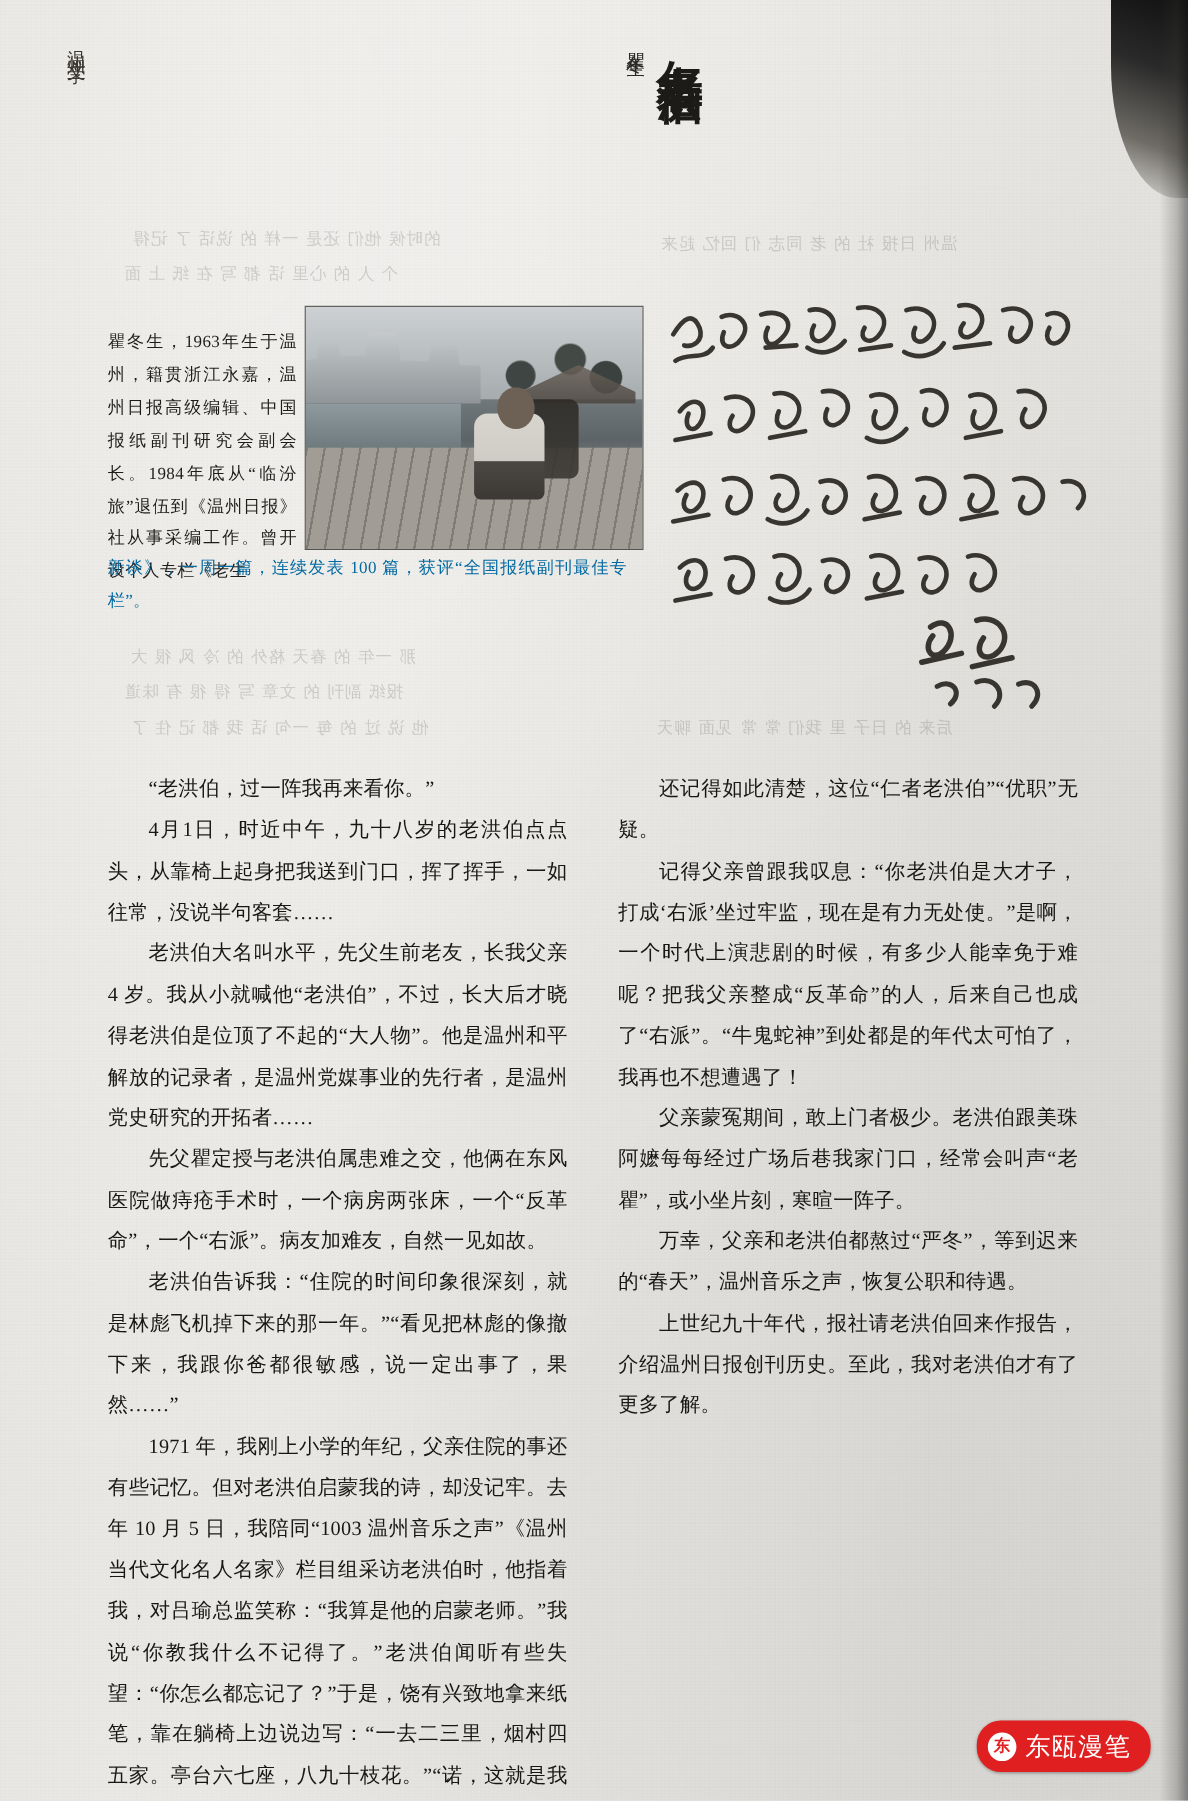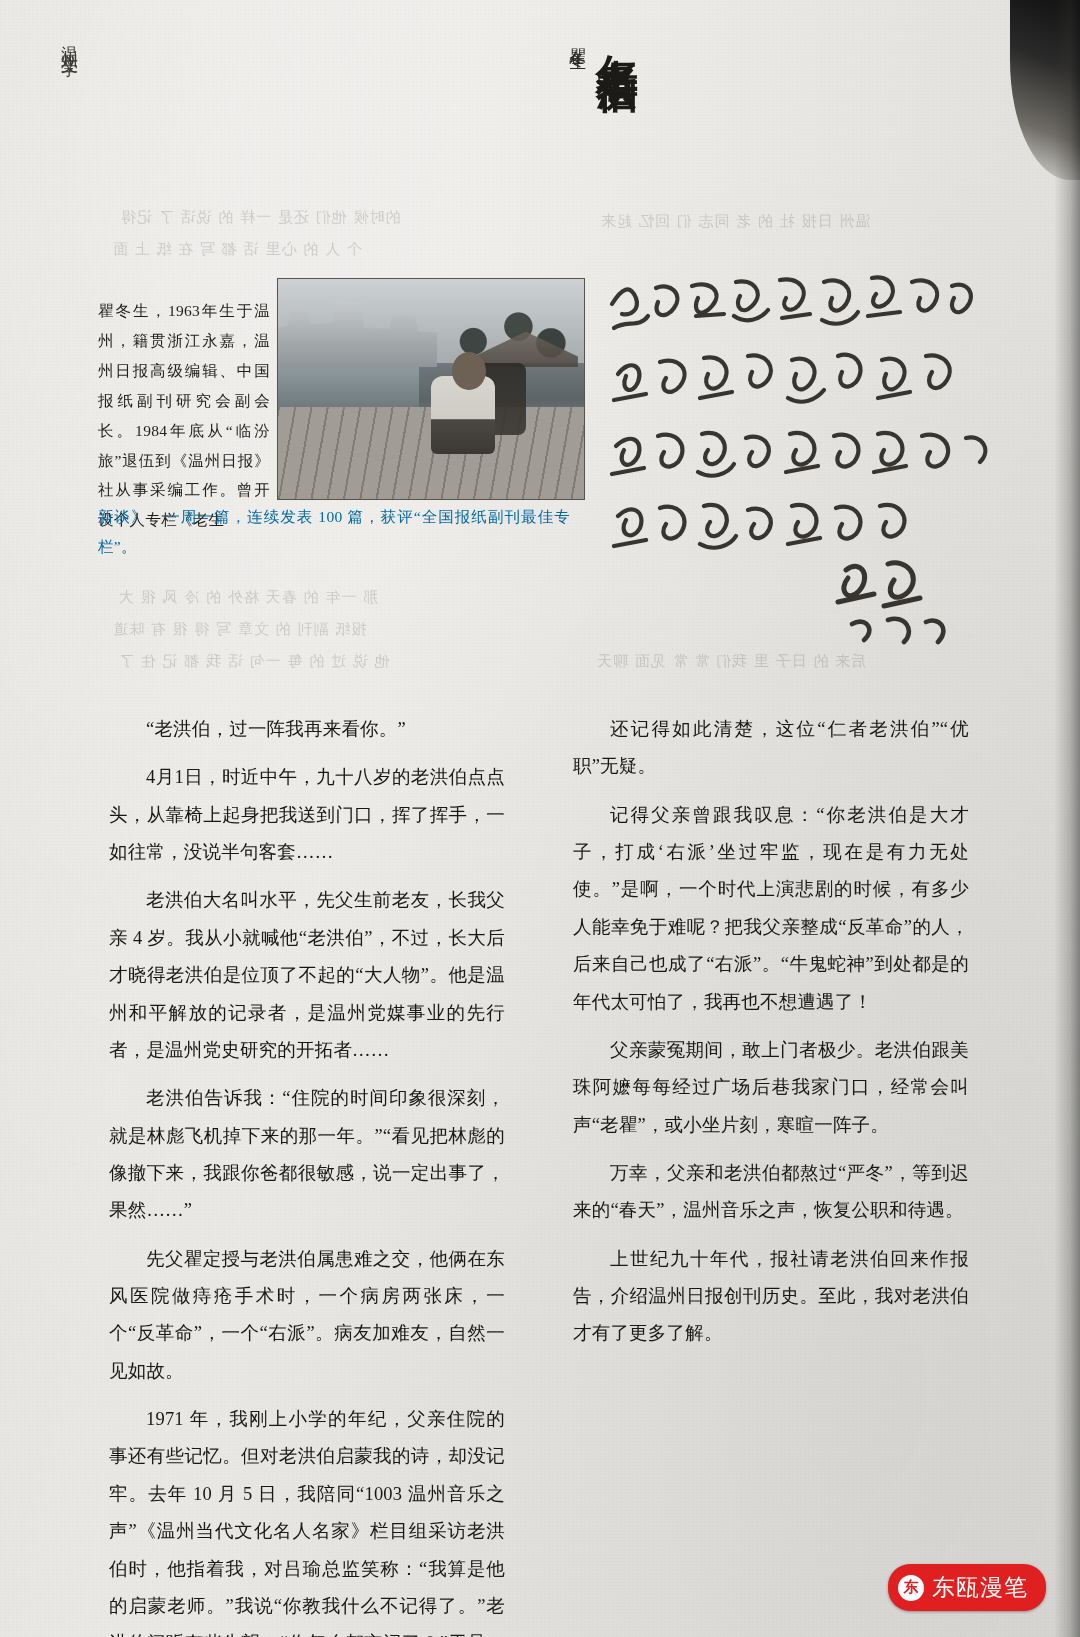--- a/index.html
+++ b/index.html
@@ -168,21 +168,21 @@
     position: absolute;
     width: 418px;
     font-size: 18.5px;
     line-height: 2.02;
     color: #191714;
     text-align: justify;
     letter-spacing: .2px;
   }
   #col-left { left: 98px; top: 700px; }
   #col-right { left: 562px; top: 700px; }
-  .col p { margin: 11px; text-indent: 2em; }
+  .col p { margin: 0; text-indent: 2em; }
 
   
   #watermark {
     position: absolute;
     right: 34px; bottom: 26px;
     display: flex;
     align-items: center;
     gap: 8px;
     background: #e02020;
     color: #fff;
@@ -293,22 +293,22 @@
         <path d="M326 364 C340 358, 350 372, 338 384"></path>
       </g>
     </g>
   </svg>
 </div>
 
 <div class="col" id="col-left">
   <p>“老洪伯，过一阵我再来看你。”</p>
   <p>4月1日，时近中午，九十八岁的老洪伯点点头，从靠椅上起身把我送到门口，挥了挥手，一如往常，没说半句客套……</p>
   <p>老洪伯大名叫水平，先父生前老友，长我父亲 4 岁。我从小就喊他“老洪伯”，不过，长大后才晓得老洪伯是位顶了不起的“大人物”。他是温州和平解放的记录者，是温州党媒事业的先行者，是温州党史研究的开拓者……</p>
+  <p>先父瞿定授与老洪伯属患难之交，他俩在东风医院做痔疮手术时，一个病房两张床，一个“反革命”，一个“右派”。病友加难友，自然一见如故。</p>
   <p>老洪伯告诉我：“住院的时间印象很深刻，就是林彪飞机掉下来的那一年。”“看见把林彪的像撤下来，我跟你爸都很敏感，说一定出事了，果然……”</p>
-  <p>先父瞿定授与老洪伯属患难之交，他俩在东风医院做痔疮手术时，一个病房两张床，一个“反革命”，一个“右派”。病友加难友，自然一见如故。</p>
   <p>1971 年，我刚上小学的年纪，父亲住院的事还有些记忆。但对老洪伯启蒙我的诗，却没记牢。去年 10 月 5 日，我陪同“1003 温州音乐之声”《温州当代文化名人名家》栏目组采访老洪伯时，他指着我，对吕瑜总监笑称：“我算是他的启蒙老师。”我说“你教我什么不记得了。”老洪伯闻听有些失望：“你怎么都忘记了？”于是，饶有兴致地拿来纸笔，靠在躺椅上边说边写：“一去二三里，烟村四五家。亭台六七座，八九十枝花。”“诺，这就是我当年在你屋里教你的。”五十多年过去了，</p>
 </div>
 
 <div class="col" id="col-right">
   <p>还记得如此清楚，这位“仁者老洪伯”“优职”无疑。</p>
   <p>记得父亲曾跟我叹息：“你老洪伯是大才子，打成‘右派’坐过牢监，现在是有力无处使。”是啊，一个时代上演悲剧的时候，有多少人能幸免于难呢？把我父亲整成“反革命”的人，后来自己也成了“右派”。“牛鬼蛇神”到处都是的年代太可怕了，我再也不想遭遇了！</p>
   <p>父亲蒙冤期间，敢上门者极少。老洪伯跟美珠阿嬷每每经过广场后巷我家门口，经常会叫声“老瞿”，或小坐片刻，寒暄一阵子。</p>
   <p>万幸，父亲和老洪伯都熬过“严冬”，等到迟来的“春天”，温州音乐之声，恢复公职和待遇。</p>
   <p>上世纪九十年代，报社请老洪伯回来作报告，介绍温州日报创刊历史。至此，我对老洪伯才有了更多了解。</p>
 </div>

